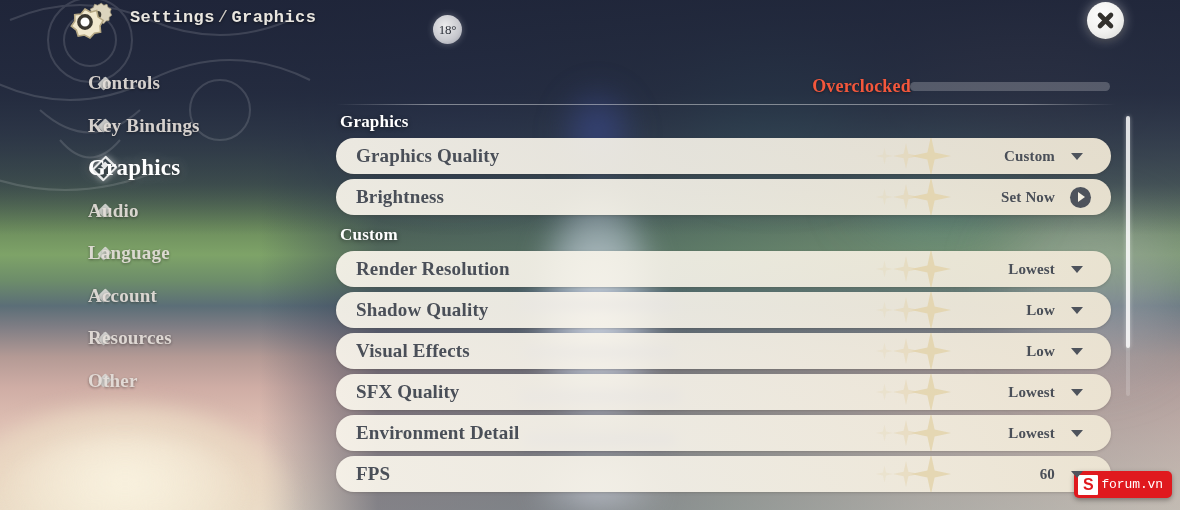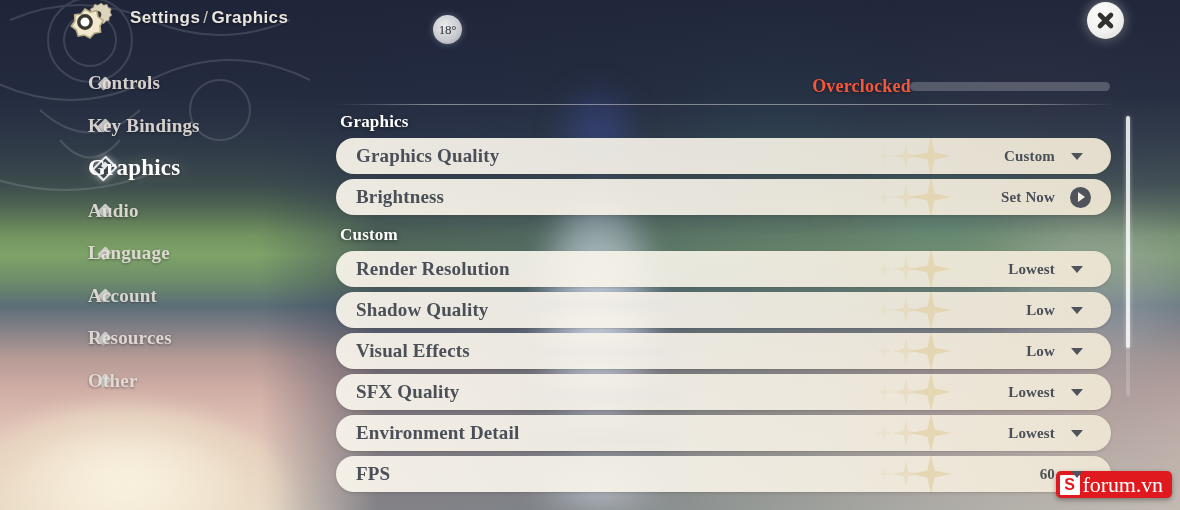--- a/index.html
+++ b/index.html
@@ -123,21 +123,21 @@
   
   .gear-icon {
     position: absolute;
     left: 70px; top: 2px;
     width: 46px; height: 42px;
   }
 
   .breadcrumb {
     position: absolute;
     left: 130px; top: 8px;
-    font-family: Liberation Sans, sans-serif;
+    font-family: Liberation Mono, monospace;
     font-size: 17px;
     font-weight: bold;
     color: #e9e6e0;
     letter-spacing: 0.4px;
     text-shadow: 0 1px 3px rgba(0,0,0,0.55);
     white-space: nowrap;
   }
   .breadcrumb .sep { color: #cfcbc4; font-weight: normal; margin: 0 3px; }
 
   .temp-badge {
@@ -412,22 +412,22 @@
     color: #e0191e;
     font-family: "Liberation Sans", sans-serif;
     font-size: 16px;
     font-weight: bold;
     display: flex; align-items: center; justify-content: center;
     margin-right: 3px;
     border-radius: 1px;
   }
   .wm-text {
     color: #ffffff;
-    font-family: Liberation Serif, serif;
-    font-size: 22px;
+    font-family: Liberation Mono, monospace;
+    font-size: 13px;
     letter-spacing: -0.1px;
   }
 </style>
 </head>
 <body>
 
 <div id="screen">
 
   <div class="bg-layer bg-base"></div>
   <div class="bg-layer bg-right"></div>

